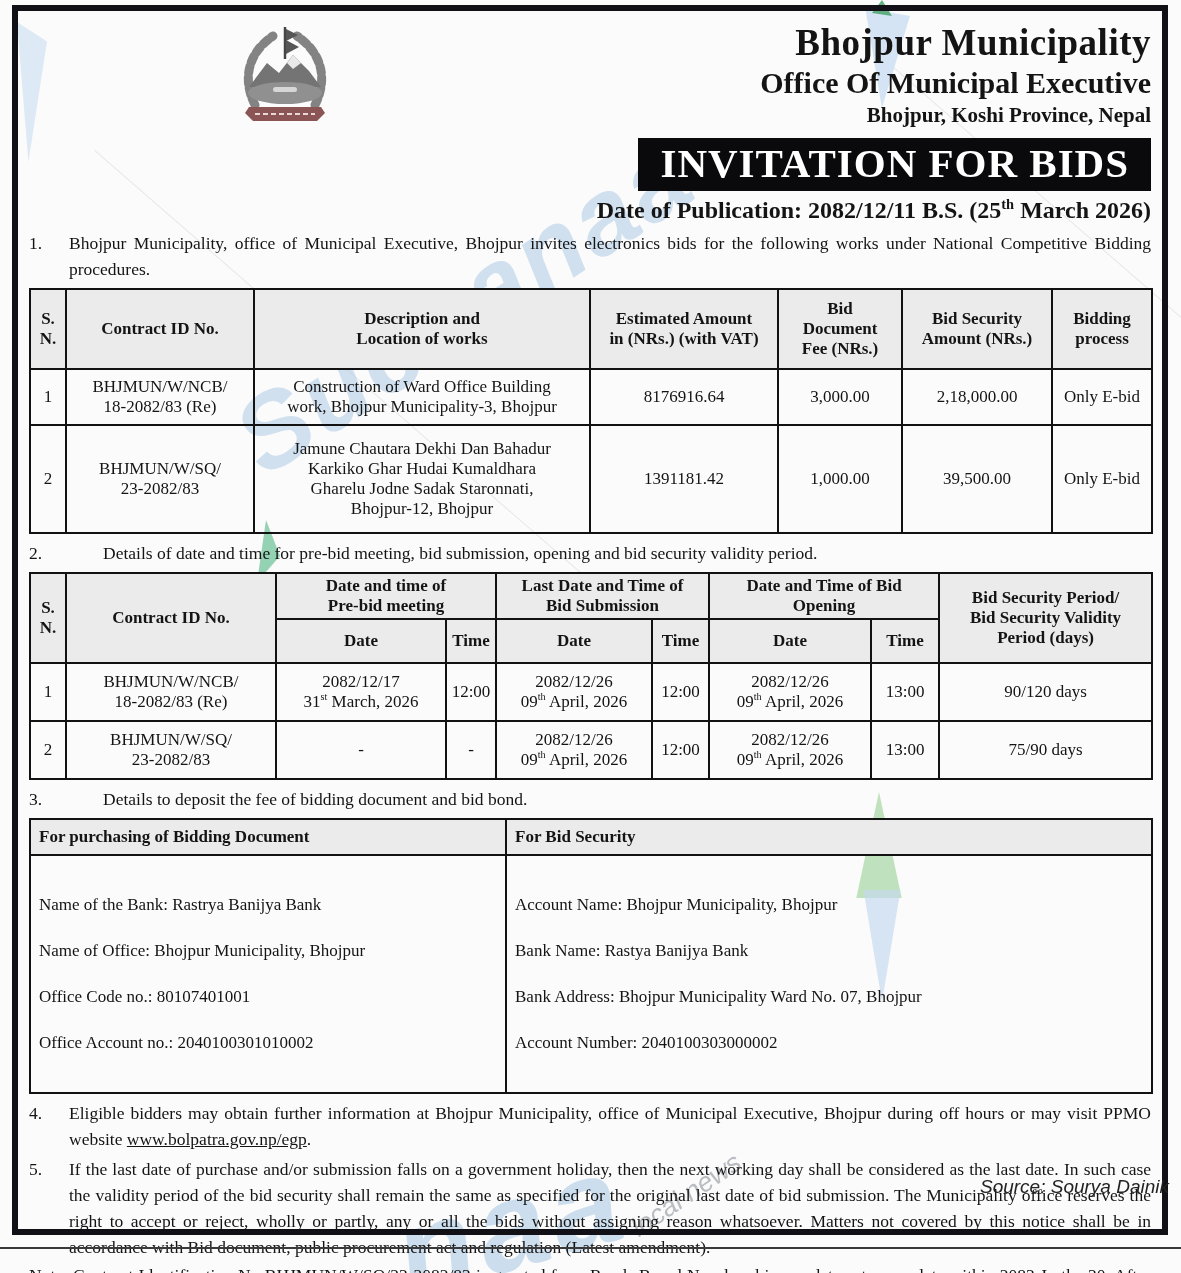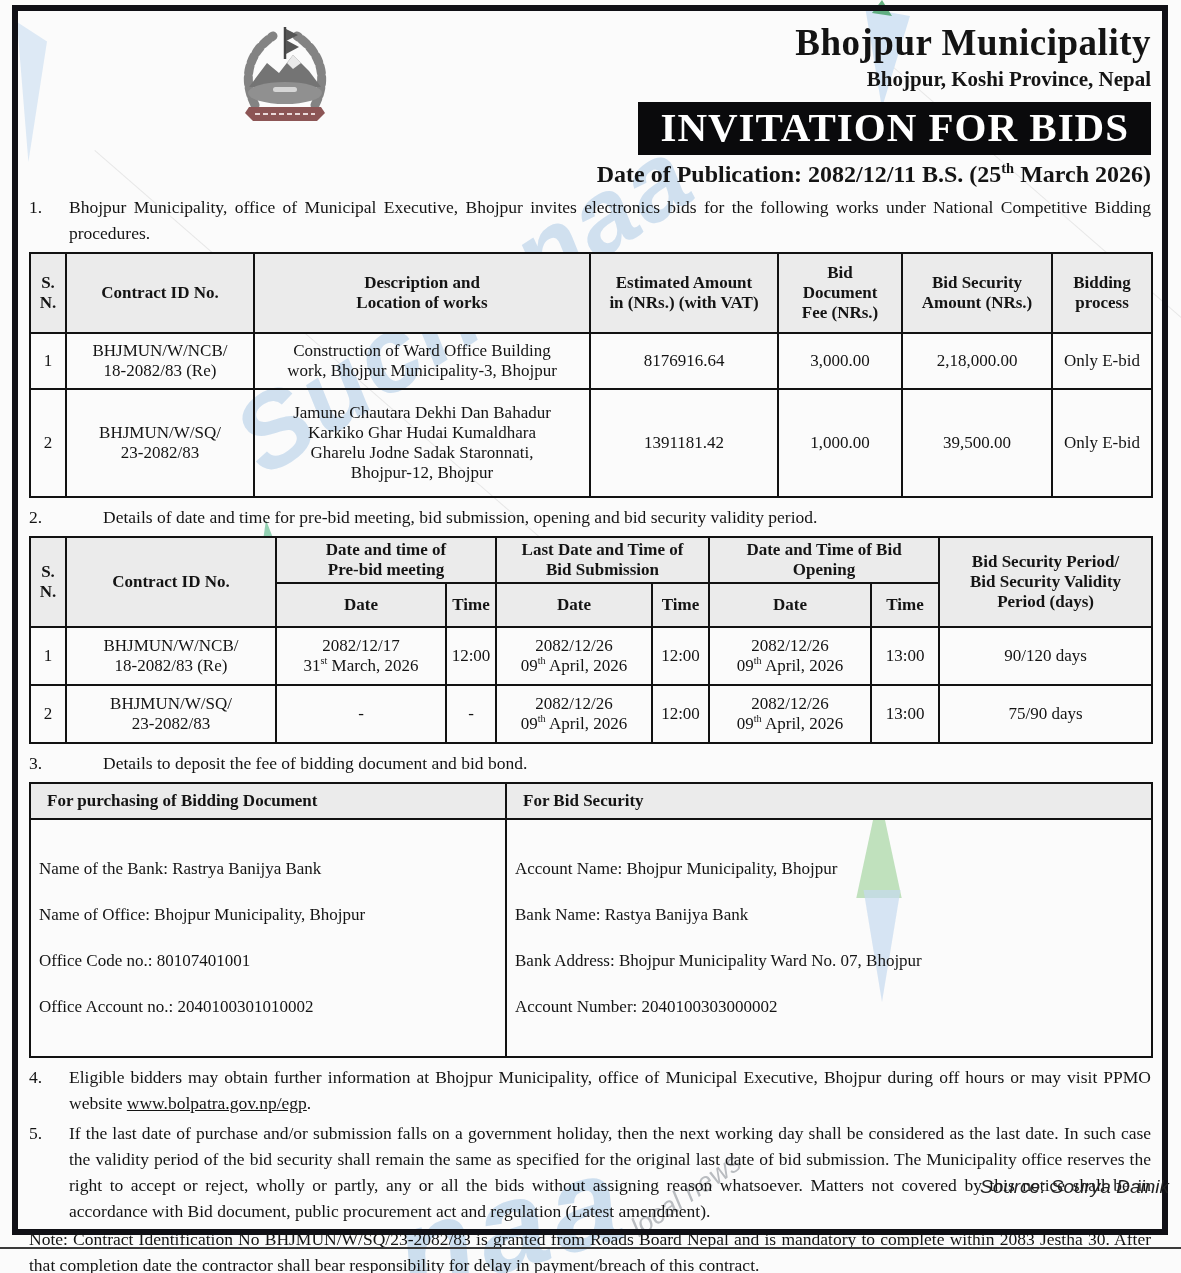--- a/index.html
+++ b/index.html
@@ -53,21 +53,21 @@
   table { border-collapse:collapse; width:1122px; table-layout:fixed; margin:6px 0; }
   th, td { border:2px solid #121212; font-size:17px; padding:2px 4px; text-align:center; vertical-align:middle; white-space:pre-line; }
   th { background:#ebebeb; font-weight:bold; }
   .works-head tr  { height:80px; }
   .works-r1 { height:56px; }
   .works-r2 { height:108px; }
   .sched-g  { height:46px; }
   .sched-s  { height:44px; }
   .sched-r  { height:58px; }
   .bank-title td { background:#ebebeb; font-weight:bold; font-size:18px; height:28px; }
-  .bank-sub td   { background:#ebebeb; font-weight:bold; text-align:left; height:30px; padding-left:16px; }
+  .bank-sub td   { background:#ebebeb; font-weight:bold; text-align:left; height:30px; padding-left:8px; }
   .bank-body td  { text-align:left; vertical-align:top; padding:16px 8px; }
   .bank-body .bl { line-height:26px; }
 
   
   .source-rule { position:absolute; left:0; width:1181px; top:1247px; border-top:2px solid #3a3a3a; z-index:2; }
   .source-credit {
     position:absolute; right:12px; top:1176px; z-index:2;
     font-family:"Liberation Sans", sans-serif; font-style:italic; font-size:19px; color:#222;
   }
 </style>
@@ -98,20 +98,21 @@
         <path d="M51,6 L63,12 L51,18 Z" fill="#565656"></path>
         <path d="M51,17 L64,24 L51,31 Z" fill="#565656"></path>
         <path d="M14,64 L32,40 L44,50 L58,32 L74,48 L86,64 Z" fill="#747474"></path>
         <path d="M52,40 L58,32 L66,40 L58,46 Z" fill="#e9e9e9"></path>
         <ellipse cx="50" cy="70" rx="37" ry="11" fill="#909090"></ellipse>
         <rect x="38" y="64" width="24" height="5" rx="2.5" fill="#dedede" opacity="0.9"></rect>
         <path d="M14,84 L86,84 L90,90 L82,98 L18,98 L10,90 Z" fill="#8c5555"></path>
         <path d="M20,91 L80,91" stroke="#e9d8d8" stroke-width="2" stroke-dasharray="5 3"></path>
       </svg>
       <div class="muni">Bhojpur Municipality</div>
+      <div class="office">Office Of Municipal Executive</div>
       <div class="addr">Bhojpur, Koshi Province, Nepal</div>
       <div class="banner-wrap">
         <span class="banner">INVITATION FOR BIDS</span>
       </div>
       <div class="pub"><span>Date of Publication: 2082/12/11 B.S. (25</span><sup>th</sup><span> March 2026)</span></div>
     </div>
 
     <div class="para">
       <div class="num">1.</div>
       <div class="txt">Bhojpur Municipality, office of Municipal Executive, Bhojpur invites electronics bids for the following works under National Competitive Bidding procedures.</div>

